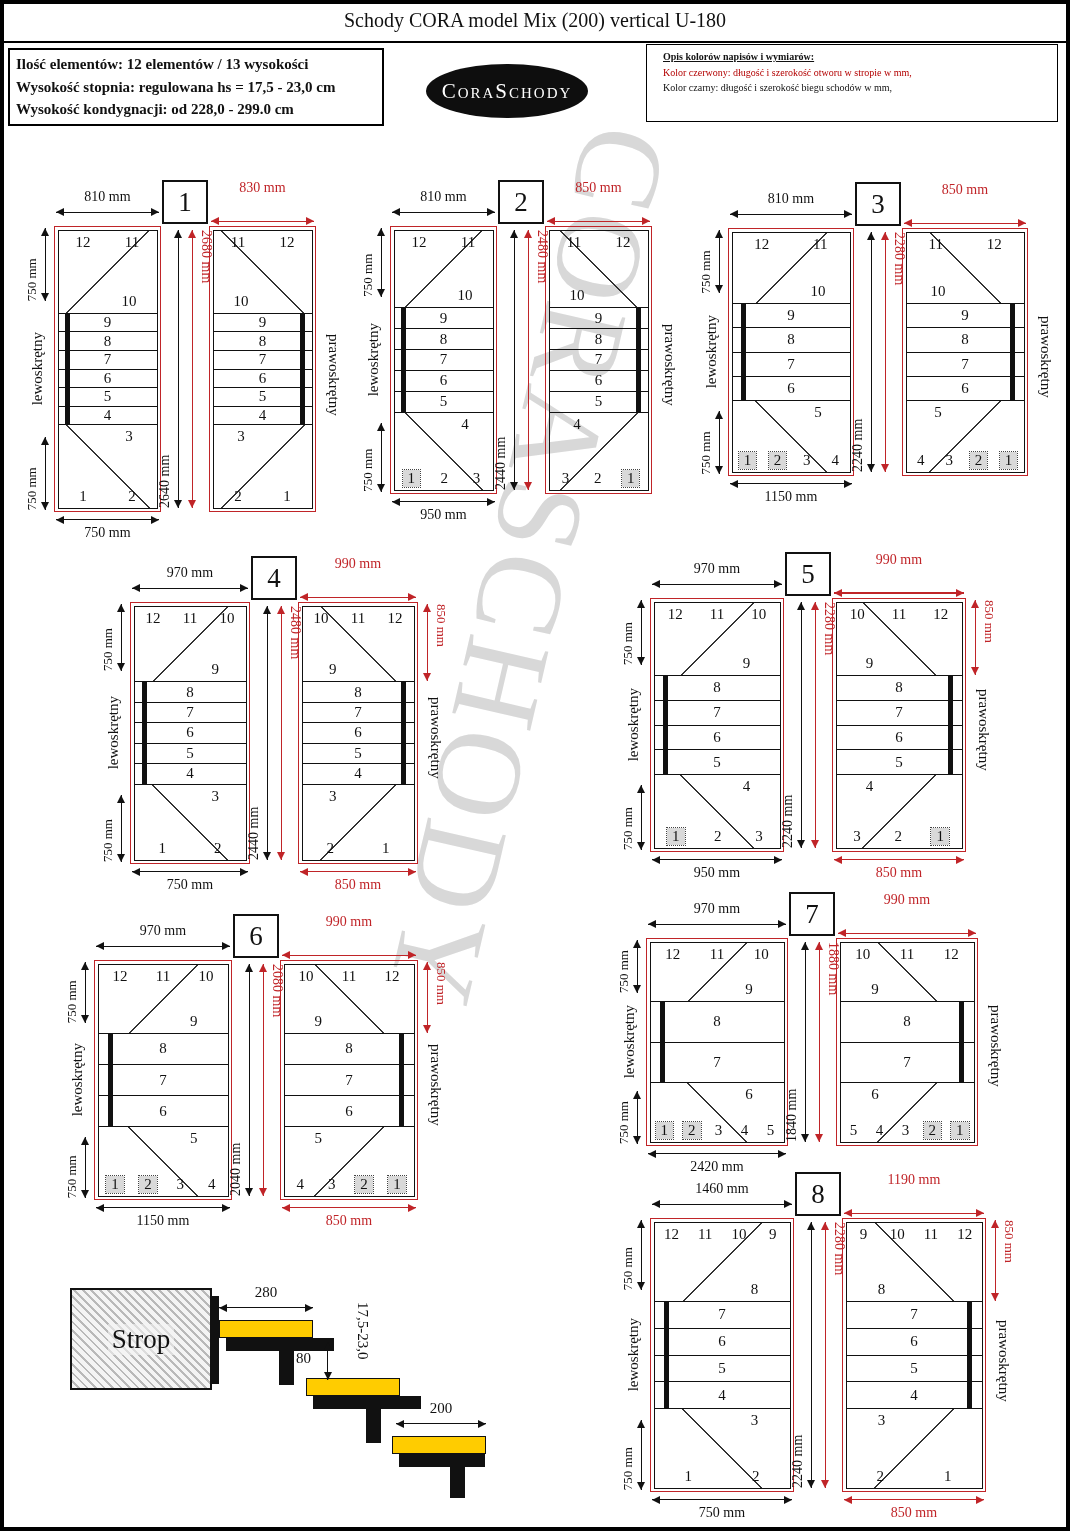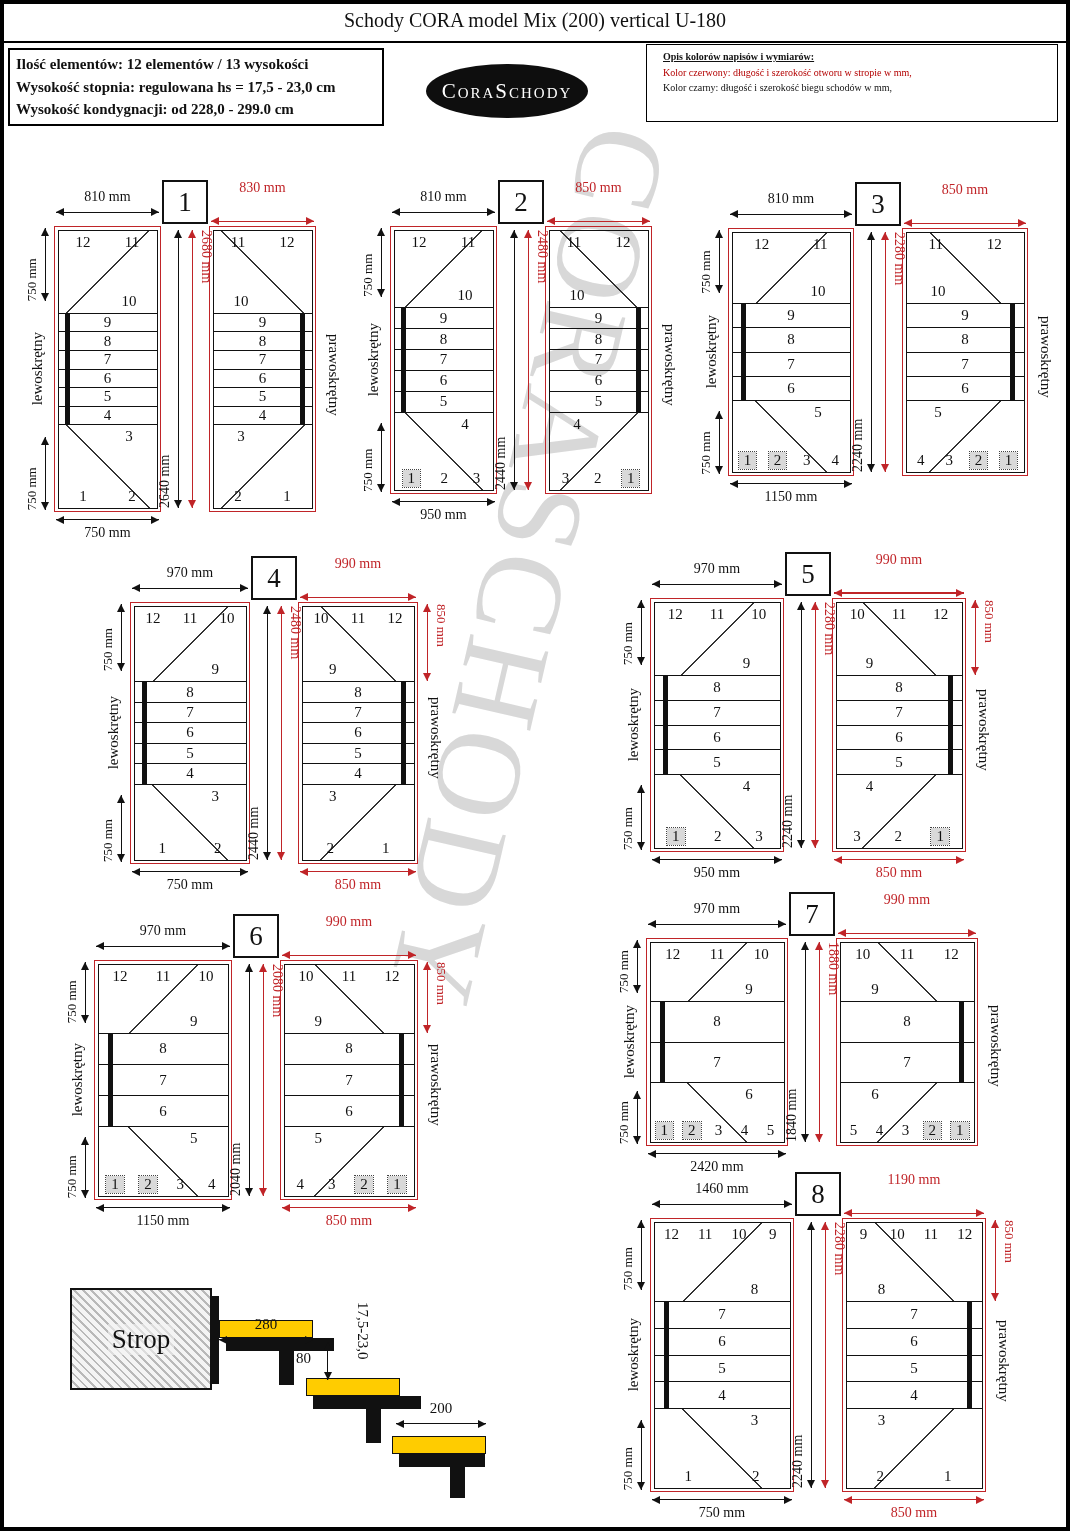--- a/index.html
+++ b/index.html
@@ -103,21 +103,21 @@
         display:flex;align-items:center;justify-content:center;}
   .slab span{font-size:27px;background:rgba(244,244,244,.6);padding:0 4px;}
   .trimmer{left:146px;top:26px;width:7px;height:88px;background:#111;}
   .tread{background:#fc0;border:1.6px solid #111;height:18px;width:94px;}
   .t1{left:153px;top:50px;} .t2{left:240px;top:108px;} .t3{left:326px;top:166px;width:94px;}
   .under{background:#111;height:13px;width:108px;}
   .u1{left:160px;top:68px;} .u2{left:247px;top:126px;} .u3{left:333px;top:184px;width:86px;}
   .post{background:#111;width:15px;height:47px;}
   .p1{left:213px;top:68px;} .p2{left:300px;top:126px;} .p3{left:384px;top:184px;height:44px;}
   .sd280{left:153px;top:14px;width:94px;display:flex;flex-direction:column;}
-  .sd280 .hlabel{text-align:center;height:18px;font-size:15px;margin-top:32px;}
+  .sd280 .hlabel{text-align:center;height:18px;font-size:15px;}
   .sd280 .hline{height:11px;}
   .sd200{left:330px;top:130px;width:90px;display:flex;flex-direction:column;}
   .sd200 .hlabel{text-align:center;height:18px;font-size:15px;}
   .sd80l{left:230px;top:80px;font-size:15px;}
   .sd80v{left:256px;top:72px;height:38px;display:flex;}
   .sdriser{left:288px;top:6px;height:110px;display:flex;align-items:center;font-size:15px;}
 </style>
 </head>
 <body>
 

